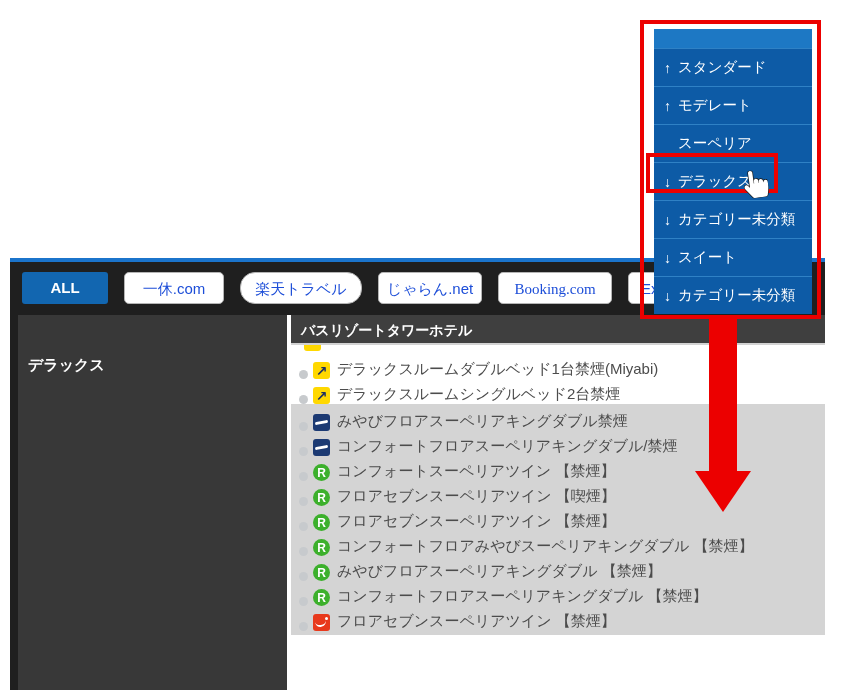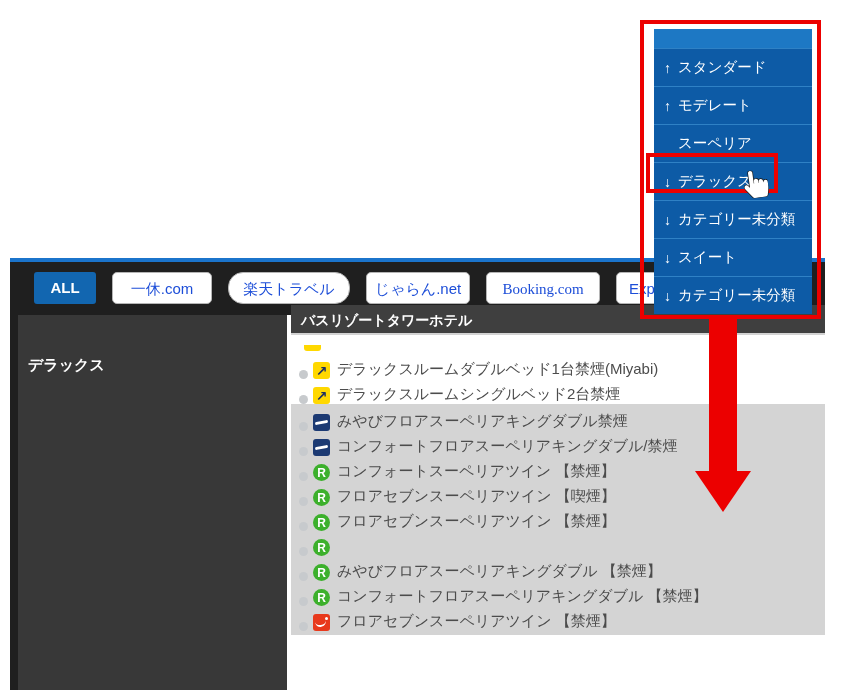--- a/index.html
+++ b/index.html
@@ -7,29 +7,29 @@
          font-family:"Liberation Sans","DejaVu Sans",sans-serif;}
   .abs{position:absolute;}
 
   
   .left-edge{left:10px;top:258px;width:8px;height:432px;background:#1f1f1f;z-index:1;}
   .tabbar{left:10px;top:258px;width:815px;height:57px;background:#1f1f1f;z-index:1;}
   .blue-strip{position:absolute;left:0;top:0;width:100%;height:4px;background:#1b74cb;}
   .tabs{position:absolute;left:12px;top:14px;display:flex;gap:16px;}
   .tab{height:32px;line-height:32px;text-align:center;font-size:15px;box-sizing:border-box;
        white-space:nowrap;overflow:hidden;}
-  .tab.active{width:62px;background:#1266b0;color:#fff;font-weight:bold;border-radius:3px;margin-left:12px;}
+  .tab.active{width:86px;background:#1266b0;color:#fff;font-weight:bold;border-radius:3px;}
   .tab.white{background:#fff;border:1px solid #b5b5b5;border-radius:5px;color:#1d4ed8;}
   .tab.w1{width:100px;} .tab.w2{width:122px;border-radius:15px;} .tab.w3{width:104px;}
   .tab.w4{width:114px;font-family:Liberation Serif, serif;} .tab.w5{width:120px;text-align:left;padding-left:12px;}
 
   .hdr{height:30px;line-height:30px;color:#fff;font-weight:bold;font-size:14px;
        padding-left:10px;box-sizing:border-box;z-index:1;white-space:nowrap;overflow:hidden;}
   .hdr-left{left:18px;top:315px;width:269px;background:#474747;}
-  .hdr-right{left:291px;top:305px;width:534px;background:#3f3f3f;border-bottom:2px solid #d2d2d2;}
+  .hdr-right{left:291px;top:315px;width:534px;background:#3f3f3f;border-bottom:2px solid #d2d2d2;}
 
   .cat-col{left:18px;top:315px;width:269px;height:375px;background:#383838;z-index:0;}
   .cat-name{position:absolute;left:18px;top:345px;width:269px;box-sizing:border-box;
             padding:11px 10px;color:#fff;font-weight:bold;font-size:15px;z-index:1;}
 
   .list{left:291px;top:345px;width:534px;z-index:1;}
   .room-clip{height:6px;position:relative;}
   .room-clip .icon{position:absolute;left:13px;top:0;height:6px;border-radius:0 0 3px 3px;overflow:hidden;}
   .room-clip .icon::before{display:none;}
   .rows-white{margin-top:3px;}
@@ -134,20 +134,21 @@
         <span class="room-label">フロアセブンスーペリアツイン 【喫煙】</span>
       </div>
       <div class="room-row">
         <span class="bullet"></span>
         <span class="icon icon-rakuten"></span>
         <span class="room-label">フロアセブンスーペリアツイン 【禁煙】</span>
       </div>
       <div class="room-row">
         <span class="bullet"></span>
         <span class="icon icon-rakuten"></span>
+        <span class="room-label">コンフォートフロアみやびスーペリアキングダブル 【禁煙】</span>
       </div>
       <div class="room-row">
         <span class="bullet"></span>
         <span class="icon icon-rakuten"></span>
         <span class="room-label">みやびフロアスーペリアキングダブル 【禁煙】</span>
       </div>
       <div class="room-row">
         <span class="bullet"></span>
         <span class="icon icon-rakuten"></span>
         <span class="room-label">コンフォートフロアスーペリアキングダブル 【禁煙】</span>

